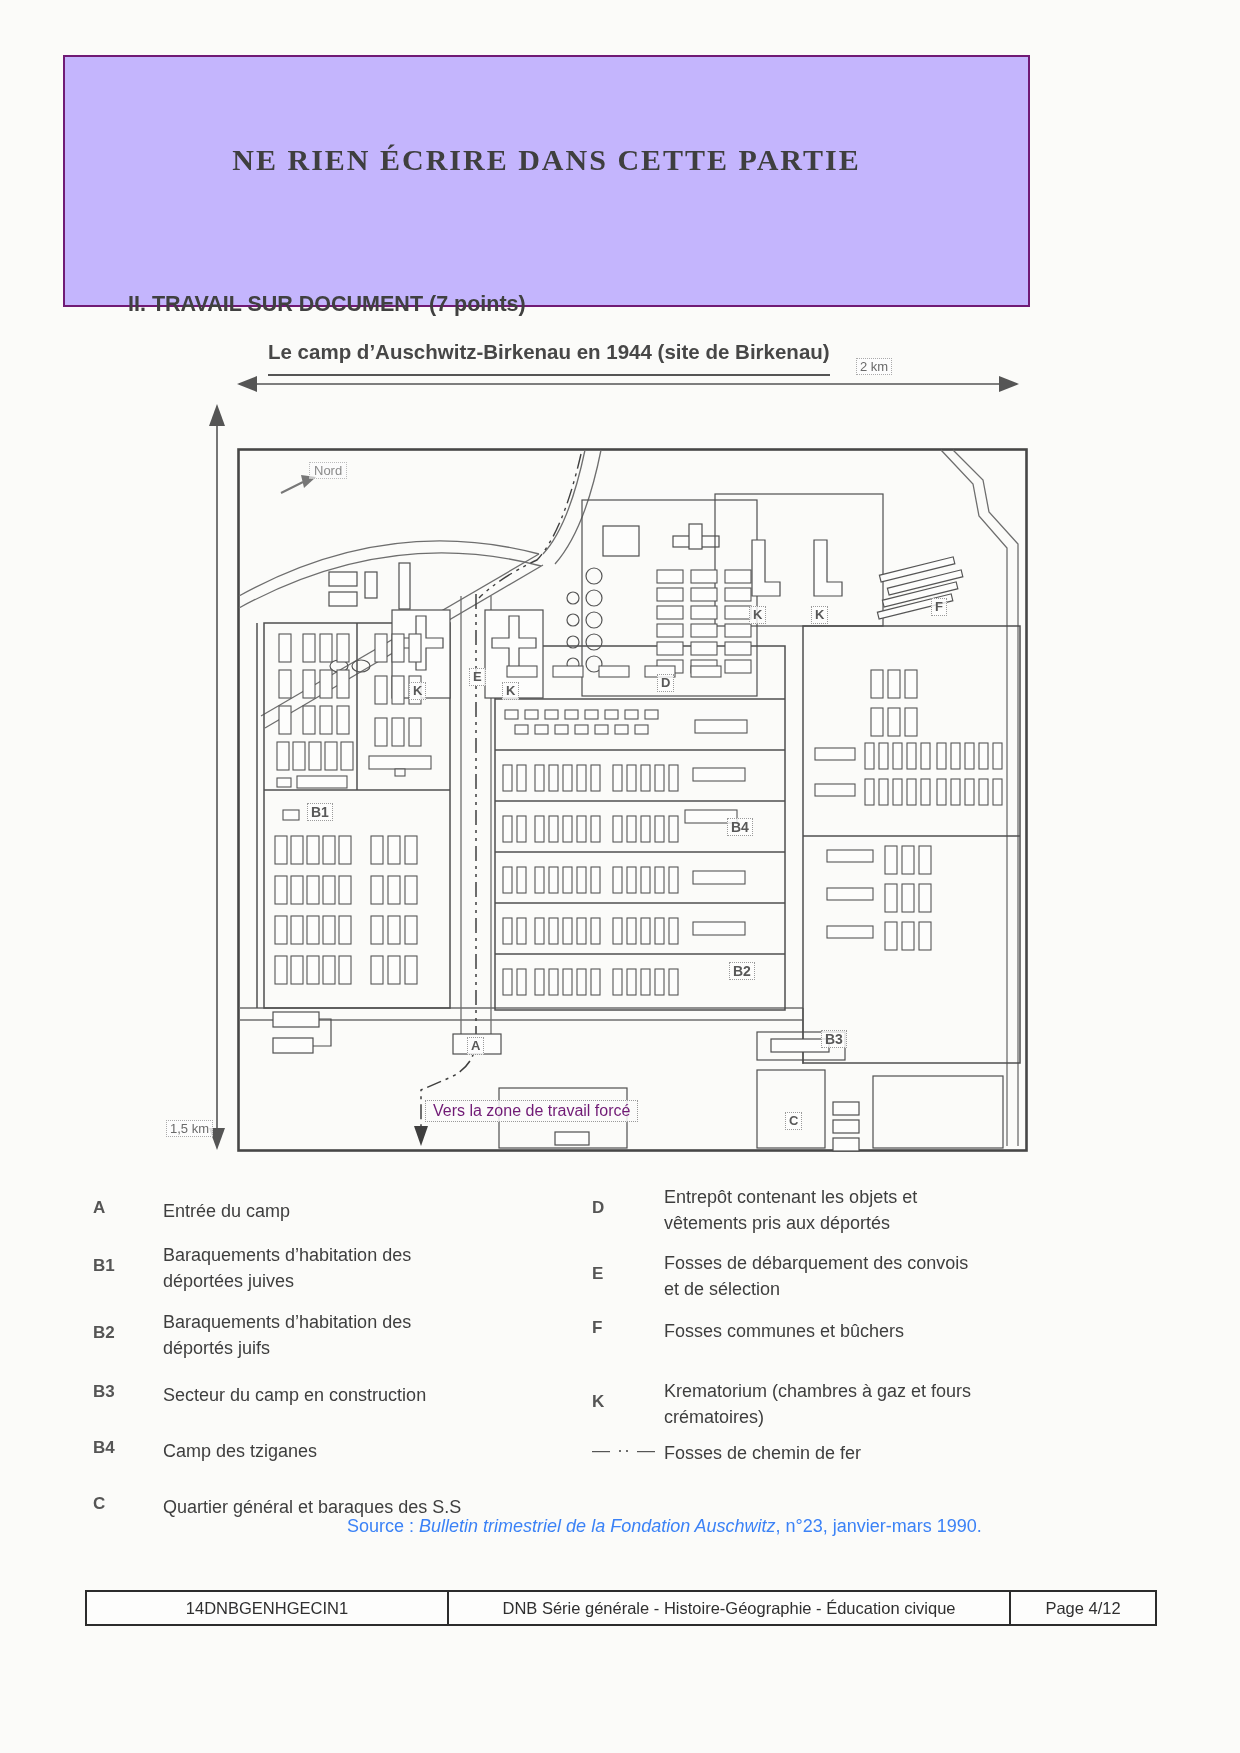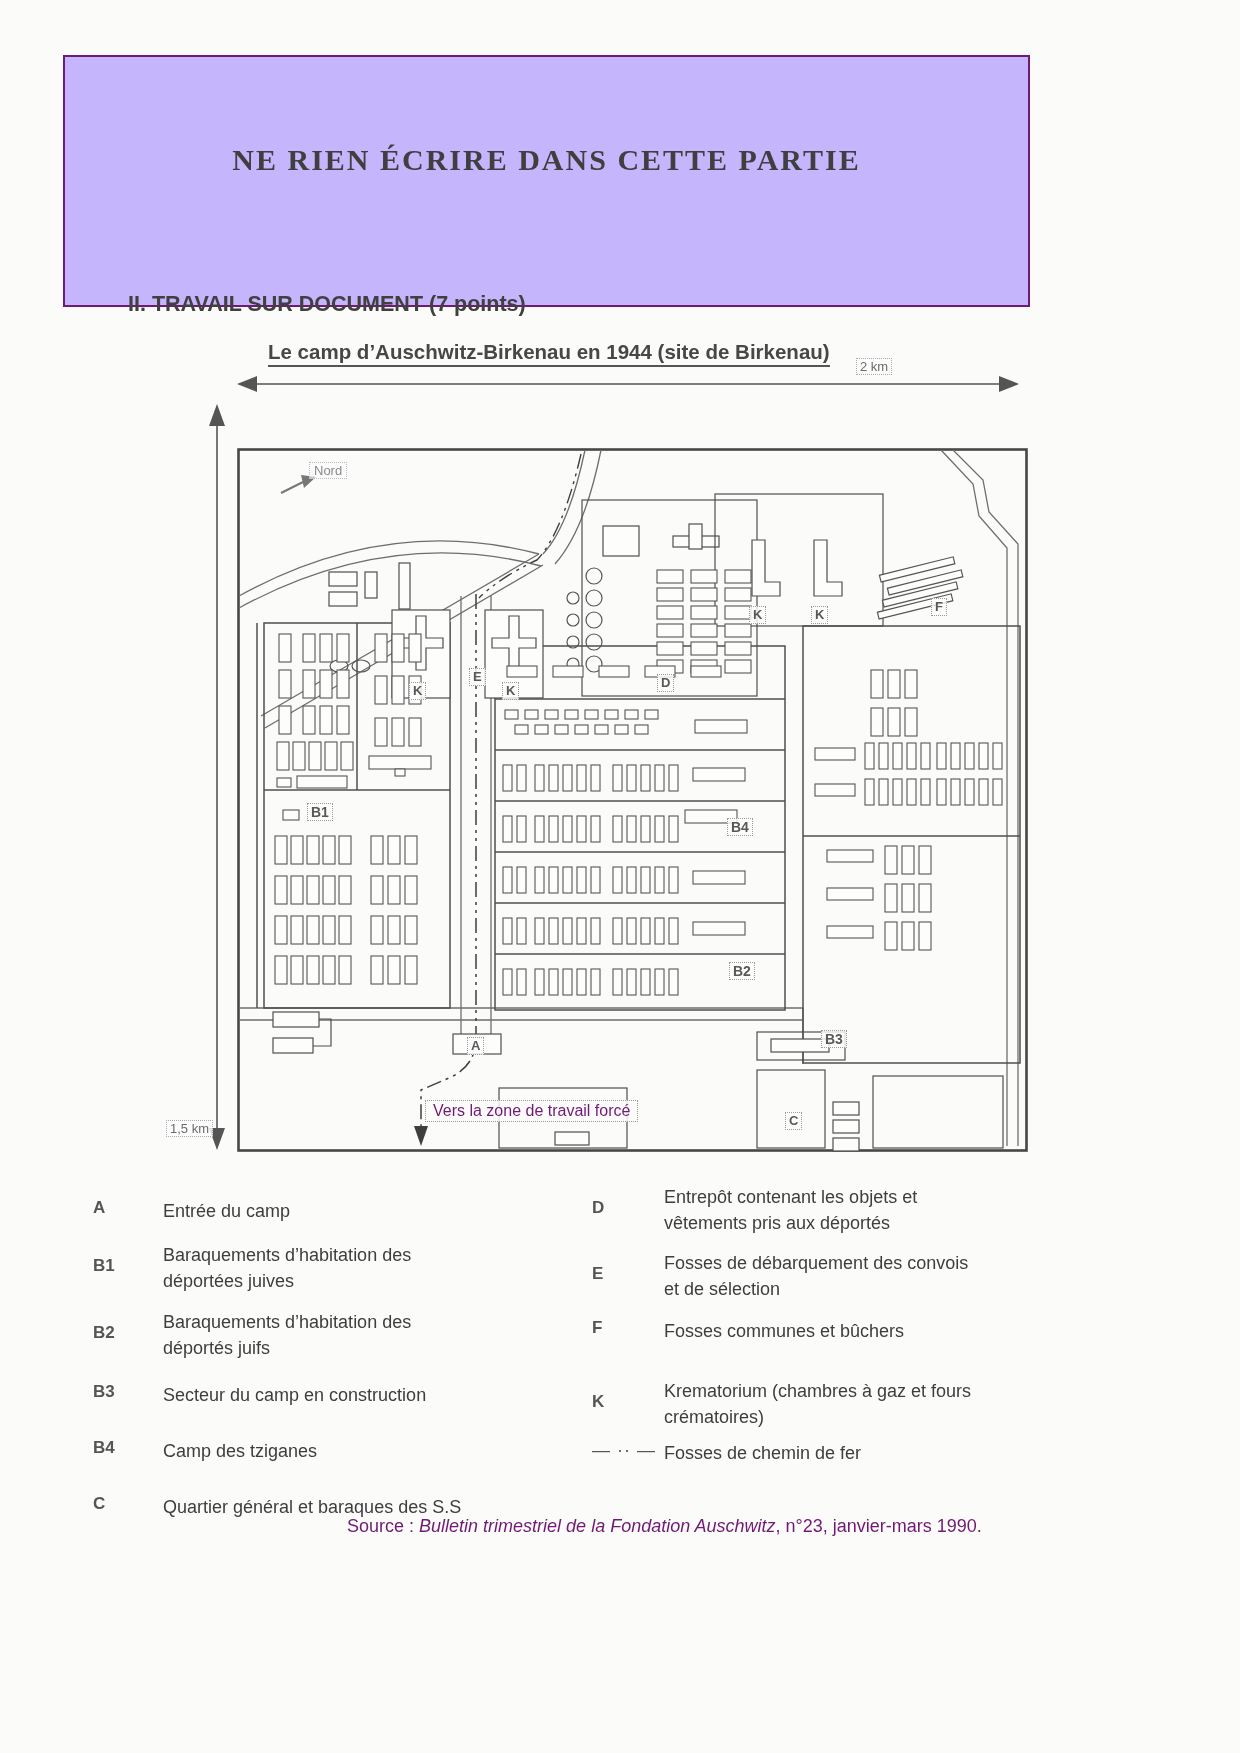--- a/index.html
+++ b/index.html
@@ -6,39 +6,39 @@
   .page{position:relative;width:1240px;height:1753px;background:#fbfbf9;
         font-family:"Liberation Sans",sans-serif;color:#3c3c3c;overflow:hidden}
   .abs{position:absolute}
   .nowrite-box{position:absolute;left:63px;top:55px;width:963px;height:248px;
                border:2px solid #701a75;background:#c4b5fd}
   .nowrite-text{position:absolute;left:0;right:0;top:86px;text-align:center;
                 font-family:"Liberation Serif",serif;font-weight:bold;font-size:30px;
                 letter-spacing:2px;color:#3f3f3f}
   .heading{position:absolute;left:128px;top:292px;font-size:21.5px;font-weight:bold;color:#404040}
   .map-title{position:absolute;left:268px;top:340px;font-size:20.5px;font-weight:bold;color:#474747;
-             border-bottom:2.5px solid #555;padding-bottom:1px}
+             border-bottom:2.5px solid #555;padding-bottom:10px}
   .map{position:absolute;left:237px;top:448px;width:828px;height:704px}
   .mlabel{position:absolute;font-size:13px;font-weight:bold;color:#585858;line-height:16px;
           background:rgba(252,252,252,.82);border:1px dotted #9a9a9a;padding:0 3px}
   .mlabel.big{font-size:14px}
   .scale-label{position:absolute;font-size:13px;color:#6a6a6a;border:1px dotted #aaa;
                padding:0 3px;background:rgba(252,252,252,.8)}
   .exit-label{position:absolute;left:188px;top:652px;font-size:16px;color:#701a75;
               border:1px dotted #999;background:rgba(250,250,250,.85);padding:1px 7px}
   .nord{position:absolute;left:72px;top:14px;font-size:13px;color:#8a8a8a;
         border:1px dotted #bbb;padding:0 4px;background:rgba(252,252,252,.6)}
   .lrow{position:absolute;left:0;width:1240px;height:0}
   .lkey{position:absolute;left:93px;top:0;font-weight:bold;color:#555;font-size:17px}
   .ltxt{position:absolute;left:163px;top:0;font-size:18px;color:#3e3e3e;line-height:26px;
         white-space:pre-line;width:400px}
   .rkey{left:592px}
   .rtxt{left:664px;width:440px}
   .railsym{font-weight:normal;color:#555;font-size:18px;letter-spacing:1px}
-  .source{position:absolute;left:347px;top:1516px;font-size:18px;color:#701a75}
+  .source{position:absolute;left:347px;top:1516px;font-size:18px;color:#3b82f6}
   .source .it{font-style:italic}
   .footer{position:absolute;left:85px;top:1590px;width:1068px;height:32px;display:flex;
           border:2px solid #2c2c2c;background:#fdfdfc}
   .fcell{border-right:2px solid #2c2c2c;display:flex;align-items:center;justify-content:center;
          font-size:16.5px;color:#2f2f2f;box-sizing:border-box}
   .fcell.c1{width:362px}
   .fcell.c2{width:562px}
   .fcell.c3{flex:1;border-right:none}
 </style>
 </head>
@@ -374,14 +374,19 @@
       <span class="lkey rkey railsym">— ·· —</span>
       <span class="ltxt rtxt">Fosses de chemin de fer</span>
     </div>
   </div>
 
   <div class="source">
     <span>Source :</span>
     <span class="it">Bulletin trimestriel de la Fondation Auschwitz</span><span>, n°23, janvier-mars 1990.</span>
   </div>
 
+  <div class="footer">
+    <div class="fcell c1">14DNBGENHGECIN1</div>
+    <div class="fcell c2">DNB Série générale - Histoire-Géographie - Éducation civique</div>
+    <div class="fcell c3">Page 4/12</div>
+  </div>
 
 </div>
 
 </body></html>

